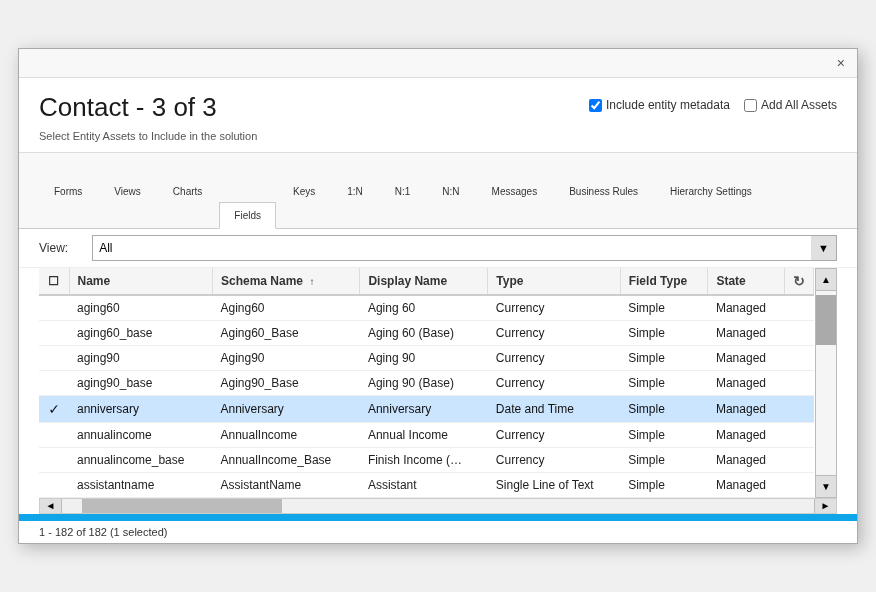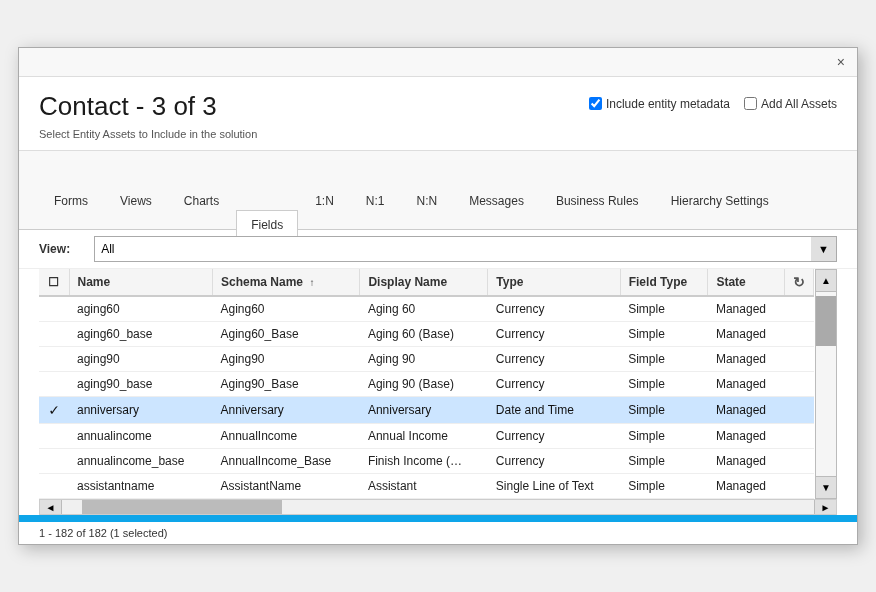--- a/index.html
+++ b/index.html
@@ -75,46 +75,46 @@
     }
     .tabs {
       display: flex;
       padding: 0 20px;
       background: #f8f8f8;
       border-bottom: 1px solid #ccc;
       gap: 2px;
     }
     .tab {
       padding: 7px 14px;
-      font-size: 12px;
+      font-size: 10px;
       border: 1px solid transparent;
       cursor: pointer;
       background: none;
       color: #333;
       position: relative;
-      top: 11px;
+      top: 1px;
     }
     .tab.active {
       background: #ffffff;
       border: 1px solid #ccc;
       border-bottom: 1px solid #fff;
       font-weight: 500;
       margin-top: 48px;
     }
     .toolbar {
       display: flex;
       align-items: center;
       padding: 6px 20px;
       gap: 8px;
       border-bottom: 1px solid #eee;
     }
     .toolbar-label {
       font-size: 12px;
       color: #333;
-      font-weight: 700;
+      font-weight: 400;
     }
     .view-select-wrap {
       flex: 1;
       display: flex;
       align-items: center;
       position: relative;
       margin-left: 16px;
     }
     .view-select {
       flex: 1;
@@ -254,20 +254,21 @@
         </label>
       </div>
     </div>
   </div>
 
   <div class="tabs" id="tabs-container">
   <button class="tab">Forms</button>
       <button class="tab">Views</button>
       <button class="tab">Charts</button>
       <button class="tab active">Fields</button>
+      <button class="tab">Keys</button>
       <button class="tab">1:N</button>
       <button class="tab">N:1</button>
       <button class="tab">N:N</button>
       <button class="tab">Messages</button>
       <button class="tab">Business Rules</button>
       <button class="tab">Hierarchy Settings</button>
     </div>
 
   <div class="toolbar">
     <span class="toolbar-label">View:</span>

